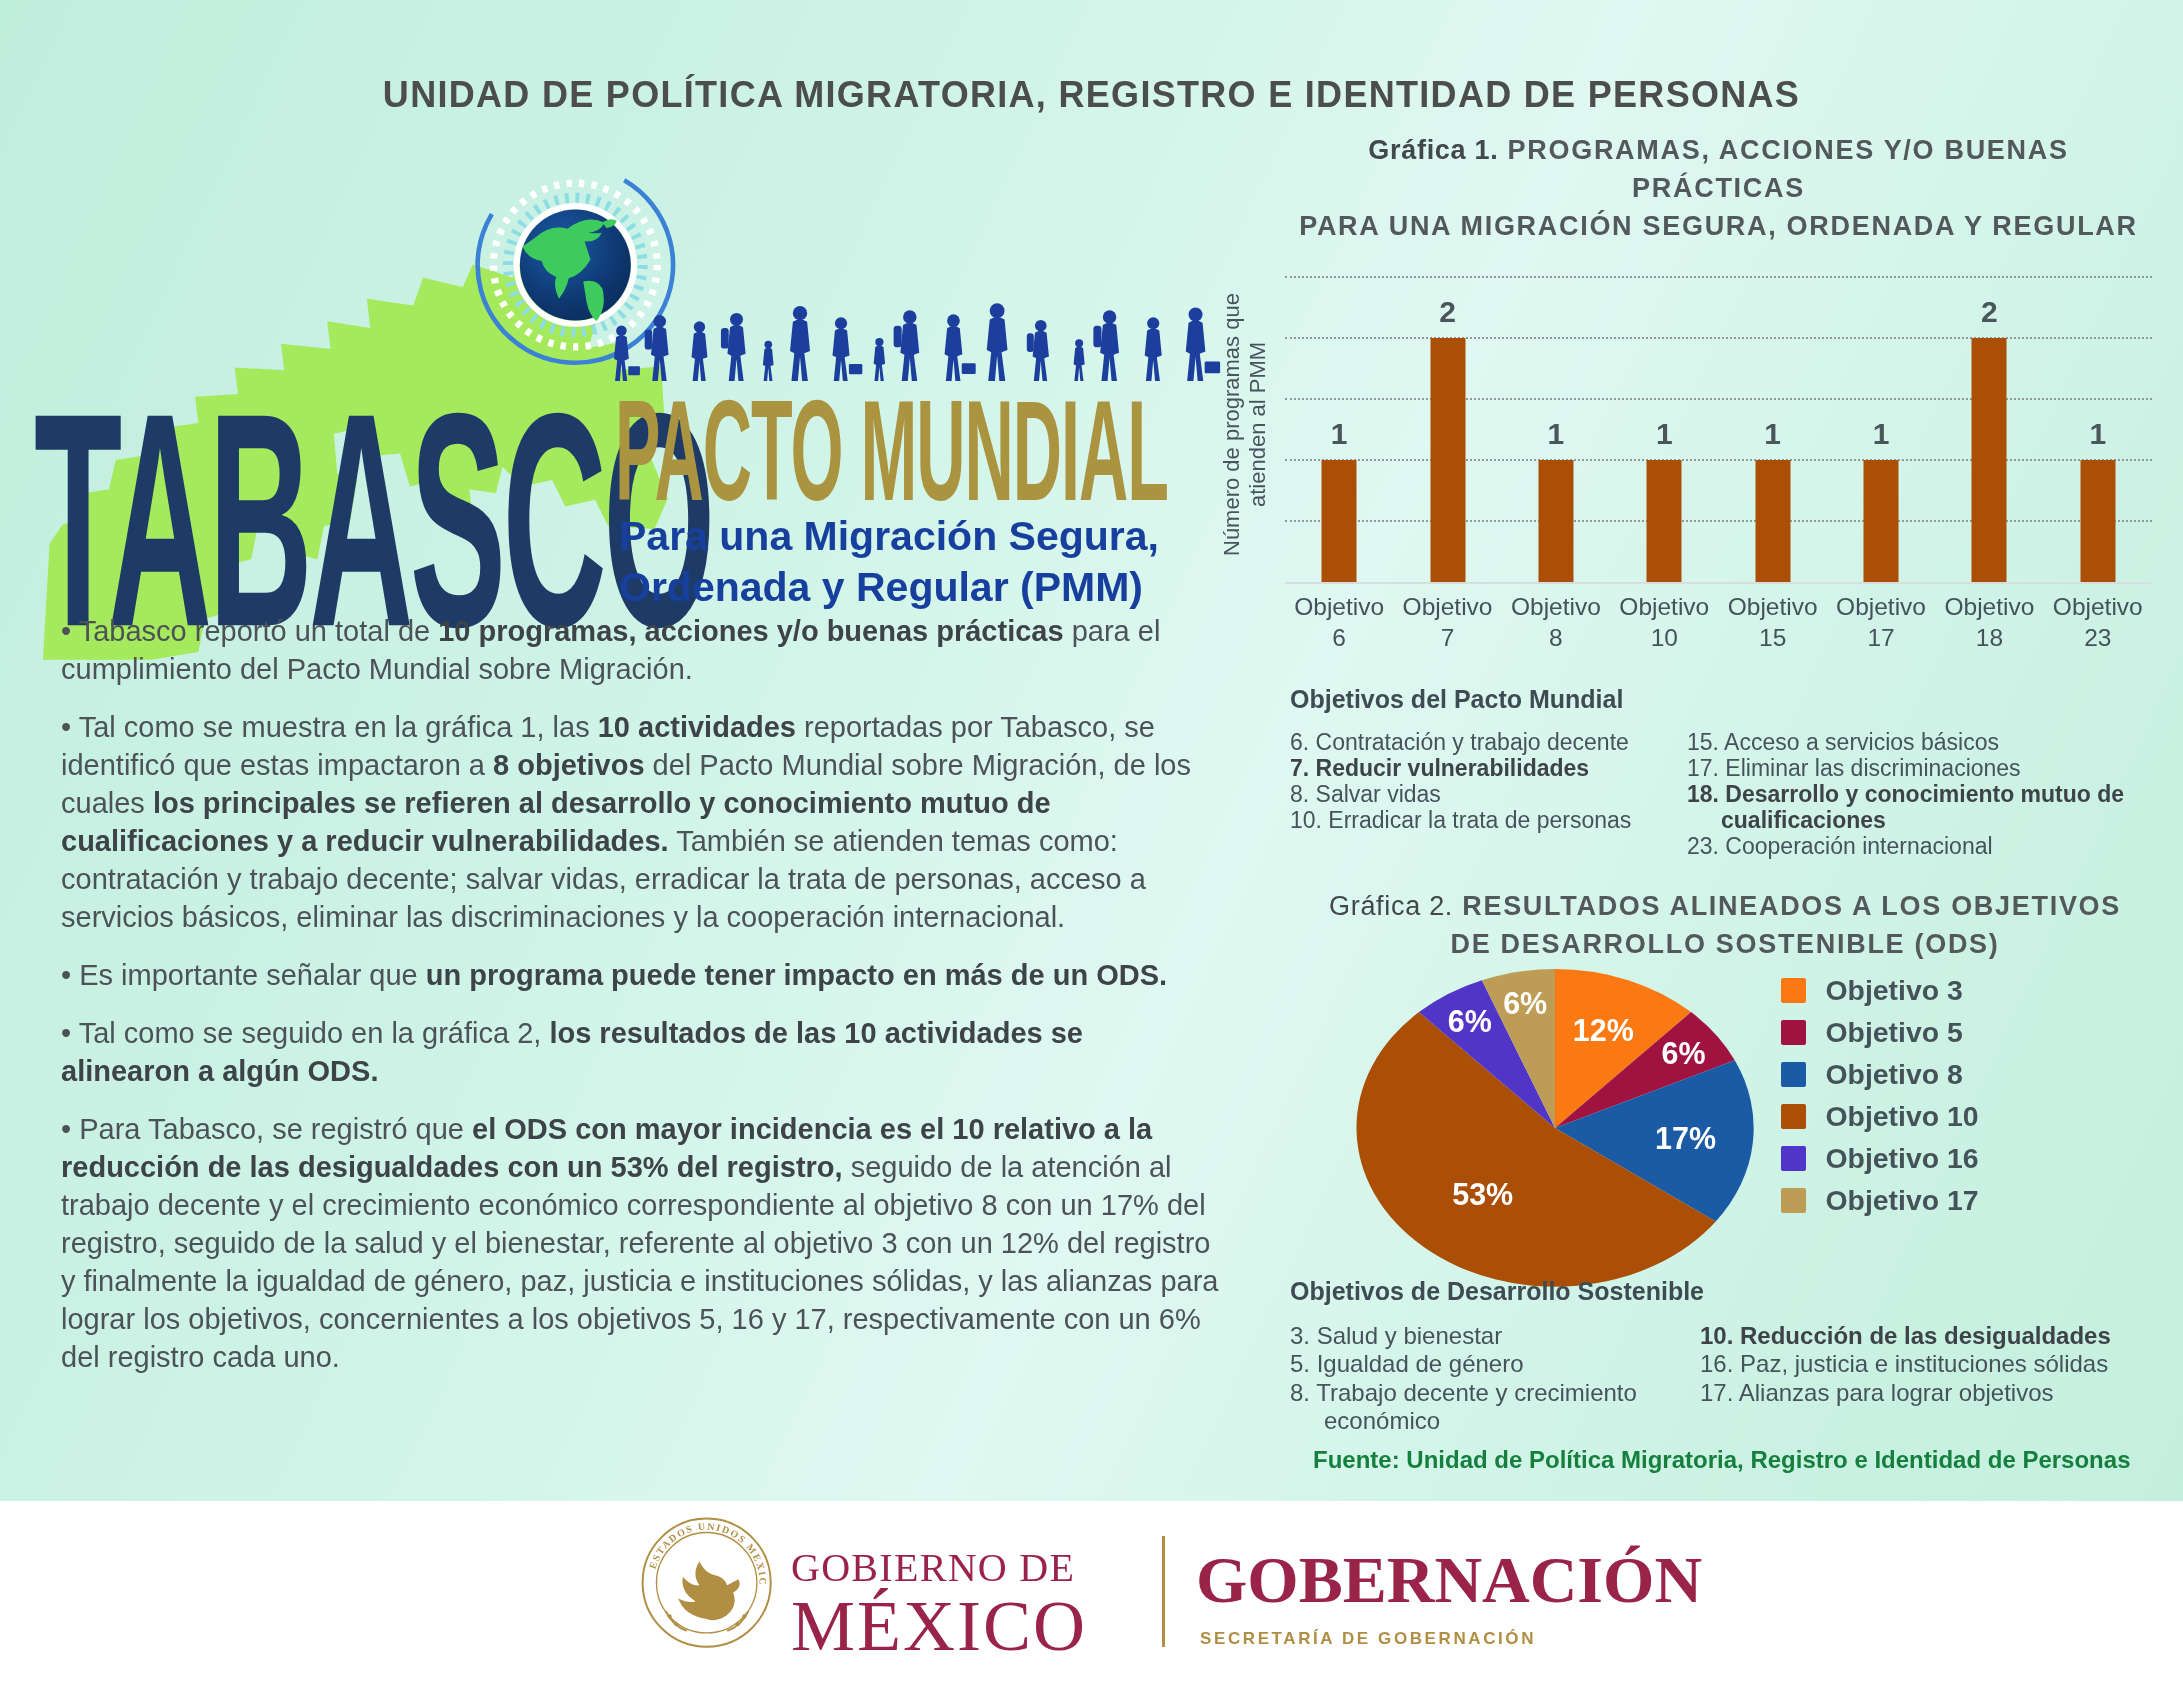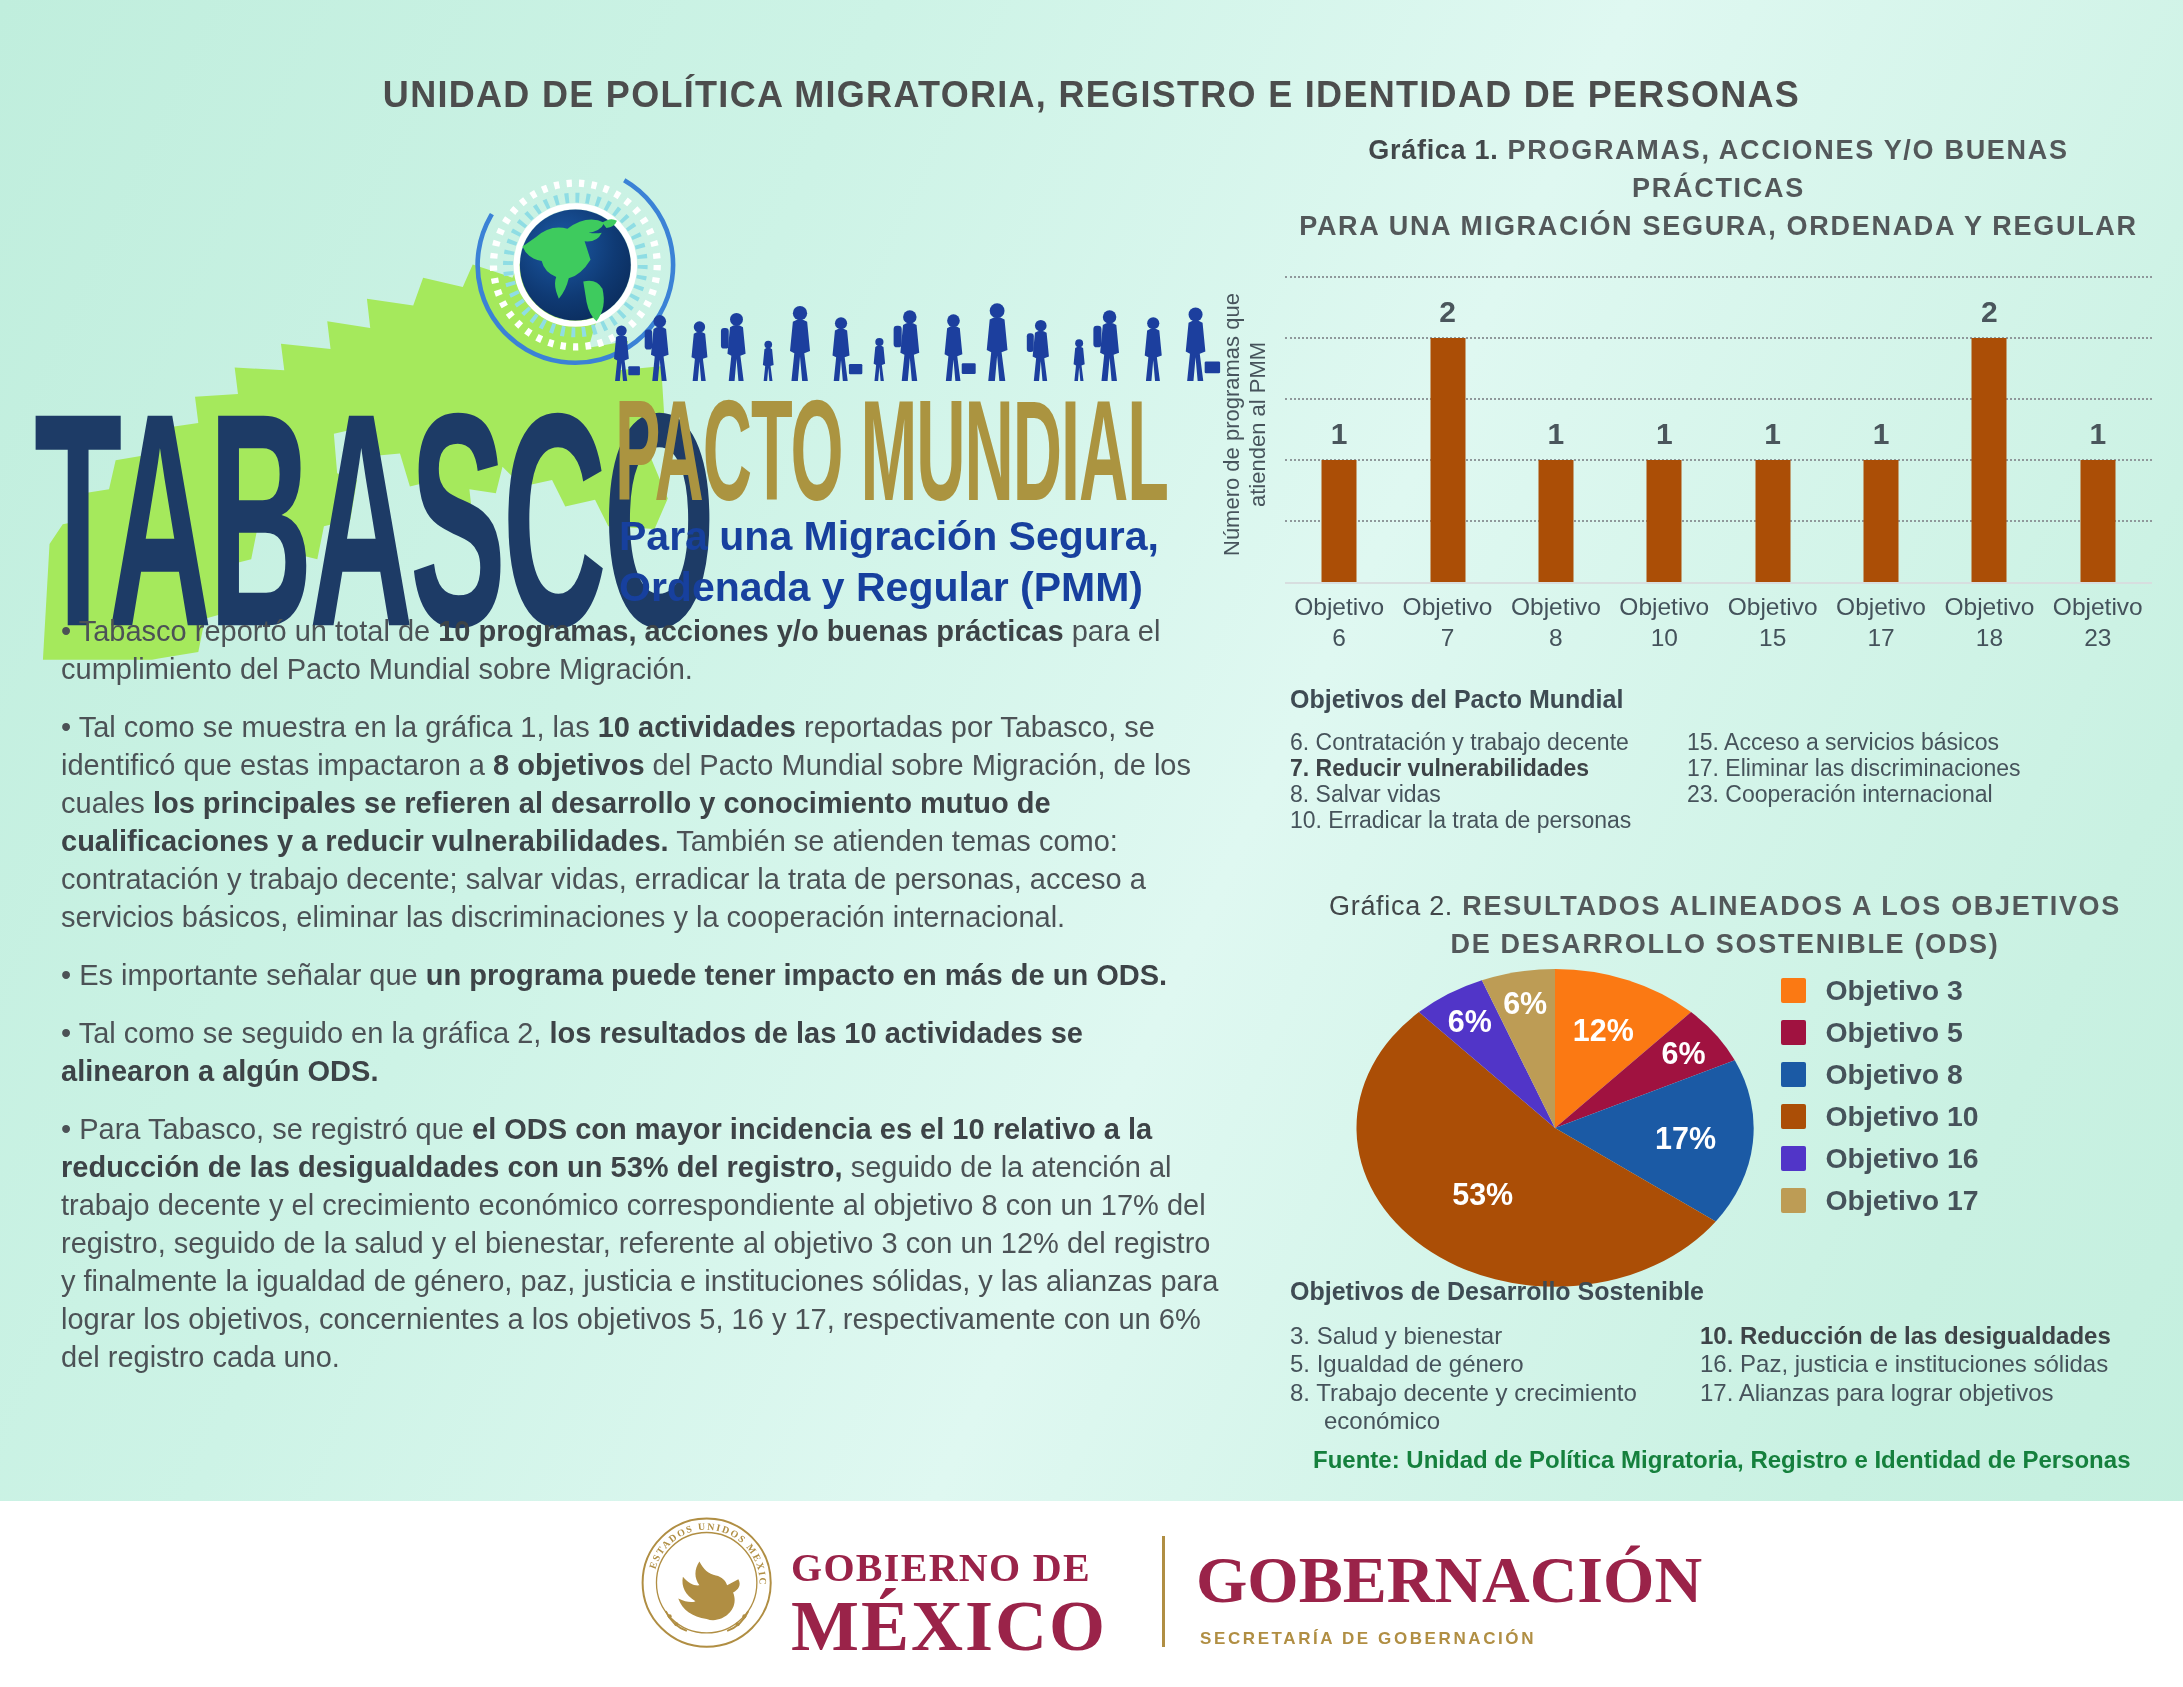--- a/index.html
+++ b/index.html
@@ -44,21 +44,21 @@
     letter-spacing:1.7px;color:#53585a;line-height:38px;}
   .c2-title .prefix{font-weight:400;color:#42474a;letter-spacing:0.7px;}
   .legend{left:1781px;top:978px;}
   .legend-item{display:flex;align-items:center;margin-bottom:17px;height:25px;}
   .legend-swatch{width:24.5px;height:24.5px;border-radius:2px;flex:0 0 auto;}
   .legend-label{margin-left:20px;font-size:28.4px;font-weight:600;color:#46525a;}
   .ods-col{font-size:24px;color:#46535b;line-height:28.4px;}
   .fuente{left:1313px;top:1446px;font-size:24px;font-weight:700;color:#15803d;}
   
   .footer{left:0;top:1501px;width:2183px;height:187px;background:#ffffff;}
-  .brand{left:791px;top:1548px;color:#9a2349;font-family:"Liberation Serif",serif;font-weight:700;}
+  .brand{left:791px;top:1548px;color:#9a2349;font-family:"Liberation Serif",serif;font-weight:400;}
   .brand .l1{font-size:40px;letter-spacing:1.3px;line-height:1;}
   .brand .l2{font-size:72px;letter-spacing:2px;line-height:1;margin-top:2px;}
   .divider{left:1162px;top:1536px;width:3.3px;height:111px;background:#b08e43;}
   .agency{left:1196px;top:1547px;color:#9a2349;font-family:"Liberation Serif",serif;font-weight:700;
     font-size:66px;line-height:1;}
   .agency-sub{left:1200px;top:1629px;color:#b08e43;font-size:17px;font-weight:700;letter-spacing:2.6px;}
   .pie-label{font-size:46px;font-weight:700;fill:#ffffff;font-family:"Liberation Sans",sans-serif;}
 </style>
 </head>
 <body>
@@ -224,20 +224,21 @@
 <div class="abs sec-heading" style="left:1290px;top:685px;">Objetivos del Pacto Mundial</div>
 <div class="abs list-col" style="left:1290px;top:729px;width:390px;">
     <div class="list-item">6. Contratación y trabajo decente</div>
     <div class="list-item b">7. Reducir vulnerabilidades</div>
     <div class="list-item">8. Salvar vidas</div>
     <div class="list-item">10. Erradicar la trata de personas</div>
   </div>
 <div class="abs list-col" style="left:1687px;top:729px;width:470px;">
     <div class="list-item">15. Acceso a servicios básicos</div>
     <div class="list-item">17. Eliminar las discriminaciones</div>
+    <div class="list-item b">18. Desarrollo y conocimiento mutuo de cualificaciones</div>
     <div class="list-item">23. Cooperación internacional</div>
   </div>
 
 <div class="abs c2-title">
   <div><span class="prefix">Gráfica 2.</span><span> RESULTADOS ALINEADOS A LOS OBJETIVOS</span></div>
   <div>DE DESARROLLO SOSTENIBLE (ODS)</div>
 </div>
 <svg class="abs" style="left:1351px;top:965px;" width="408" height="326" viewBox="0 0 616 492" id="pie-svg">
     <path d="M308,246 L308.0,6.0 A300,240 0 0 1 513.4,71.0 Z" fill="#fb7913"></path>
     <text x="380.9" y="98.7" text-anchor="middle" dominant-baseline="central" class="pie-label">12%</text>

